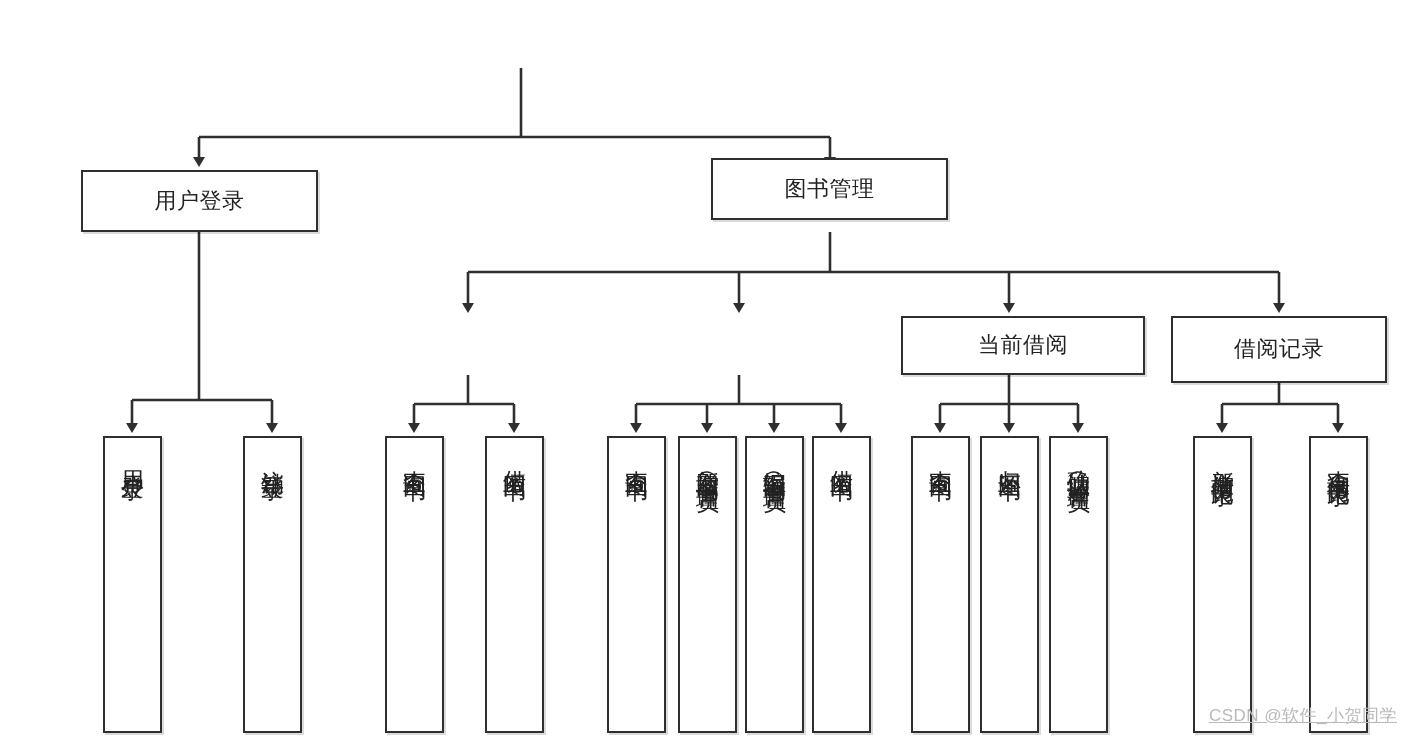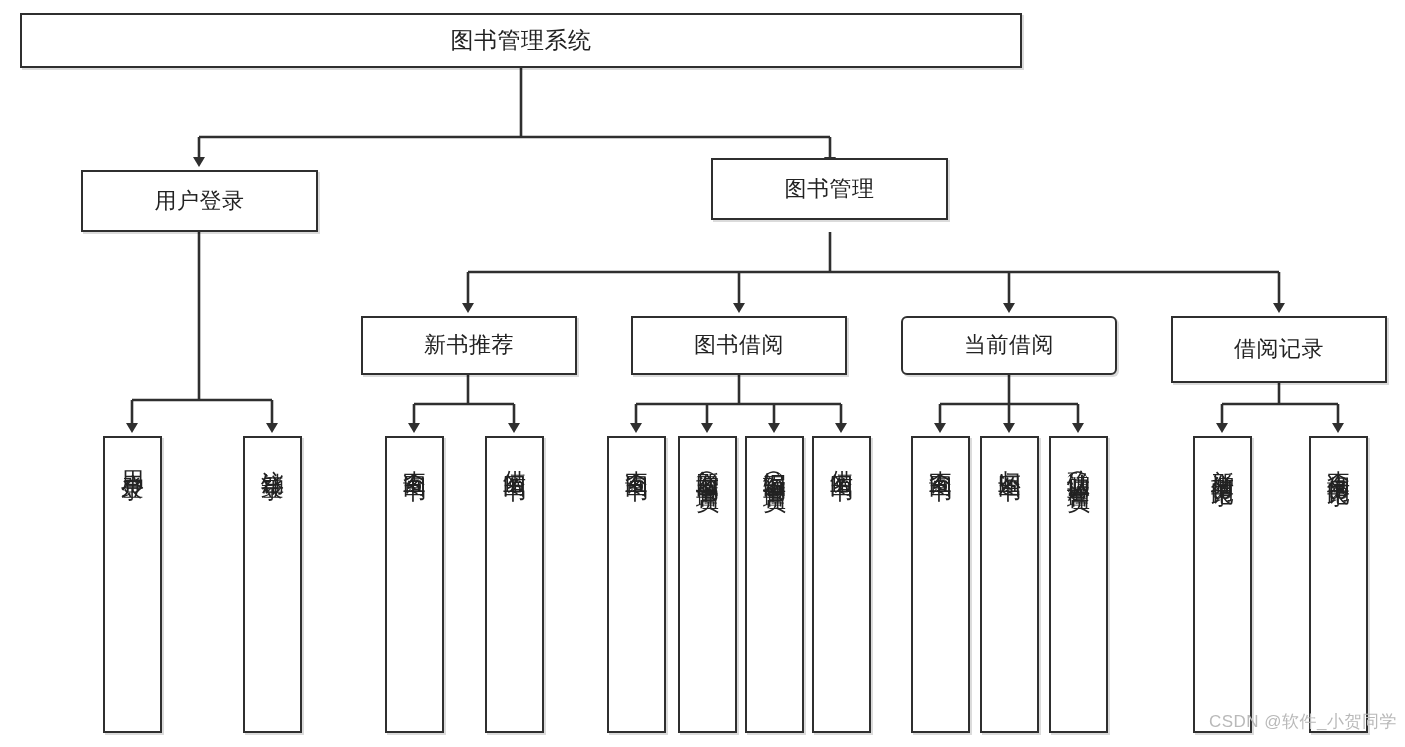--- a/index.html
+++ b/index.html
@@ -50,26 +50,27 @@
   .node.vert .label {
     writing-mode: vertical-rl;
     text-orientation: upright;
     font-size: 23px;
     letter-spacing: 3px;
     line-height: 1;
   }
   #watermark {
     position: absolute;
     right: 8px;
-    bottom: 14px;
+    bottom: 20px;
     font-size: 17px;
     color: #b9b9b9;
     z-index: 5;
     white-space: nowrap;
     letter-spacing: 0.5px;
+    text-decoration: underline;
   }
 </style>
 </head>
 <body>
 
 <div id="canvas">
 
   <svg id="edges" viewBox="0 0 1405 747" xmlns="http://www.w3.org/2000/svg">
     <defs>
       <marker id="arrow" markerWidth="10" markerHeight="12" refX="1" refY="6" orient="auto" markerUnits="userSpaceOnUse">
@@ -114,41 +115,32 @@
       <line x1="1009" y1="404" x2="1009" y2="424" marker-end="url(#arrow)"></line>
       <line x1="1078" y1="404" x2="1078" y2="424" marker-end="url(#arrow)"></line>
 
       <line x1="1279" y1="375" x2="1279" y2="404"></line>
       <line x1="1222" y1="404" x2="1338" y2="404"></line>
       <line x1="1222" y1="404" x2="1222" y2="424" marker-end="url(#arrow)"></line>
       <line x1="1338" y1="404" x2="1338" y2="424" marker-end="url(#arrow)"></line>
     </g>
   </svg>
 
-  <div class="node horiz root" style="left:20px; top:13px; width:1002px; height:55px;">
-    <span class="label">图书管理系统</span>
-  </div>
 
   <div class="node horiz" style="left:81px; top:170px; width:237px; height:62px;">
     <span class="label">用户登录</span>
   </div>
 
   <div class="node horiz" style="left:711px; top:158px; width:237px; height:62px;">
     <span class="label">图书管理</span>
   </div>
 
-  <div class="node horiz" style="left:361px; top:316px; width:216px; height:59px;">
-    <span class="label">新书推荐</span>
-  </div>
-
-  <div class="node horiz" style="left:631px; top:316px; width:216px; height:59px;">
-    <span class="label">图书借阅</span>
-  </div>
-
-  <div class="node horiz" style="left:901px; top:316px; width:216px; height:59px;border-radius:6px;">
+
+
+  <div class="node horiz" style="left:901px; top:316px; width:244px; height:59px;">
     <span class="label">当前借阅</span>
   </div>
 
   <div class="node horiz" style="left:1171px; top:316px; width:216px; height:67px;">
     <span class="label">借阅记录</span>
   </div>
 
   <div class="node vert" style="left:103px; top:436px; width:59px; height:297px;">
     <span class="label">用户登录</span>
   </div>

